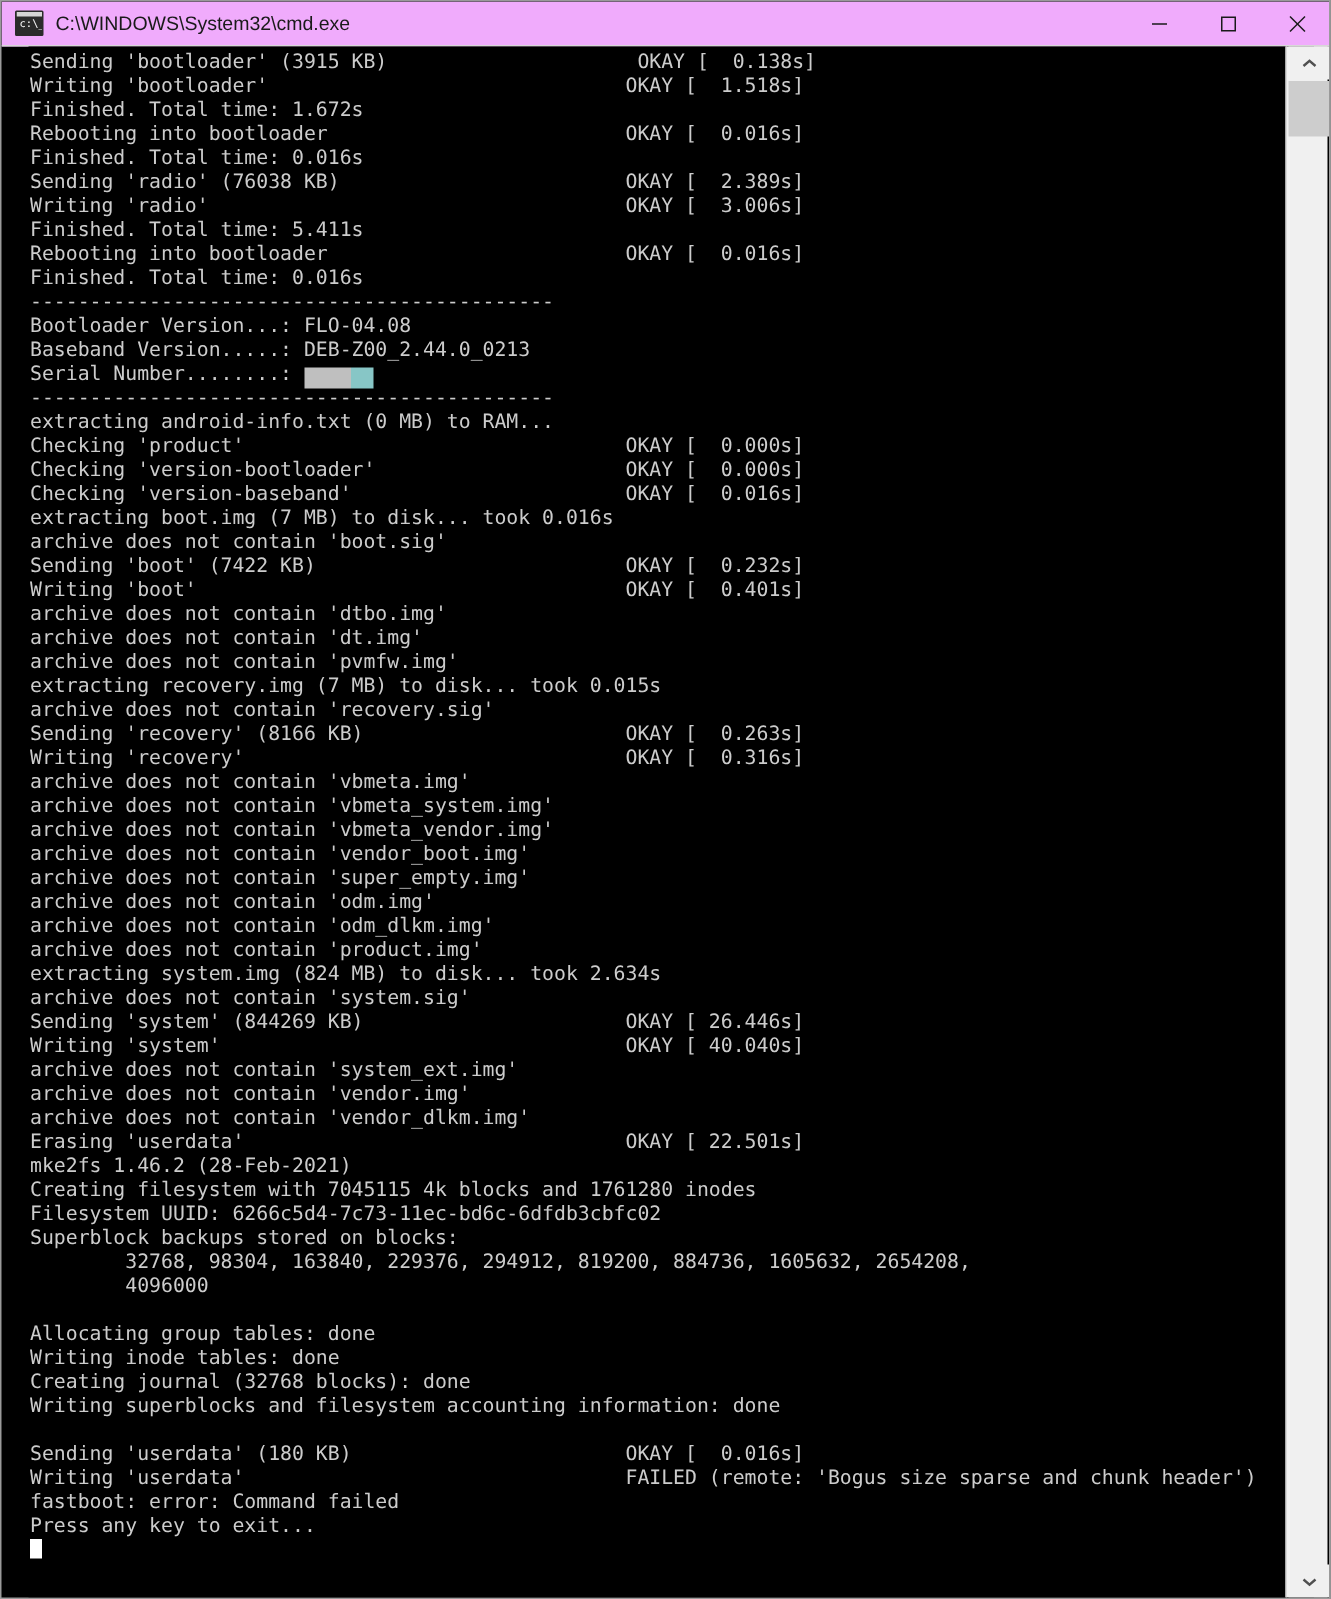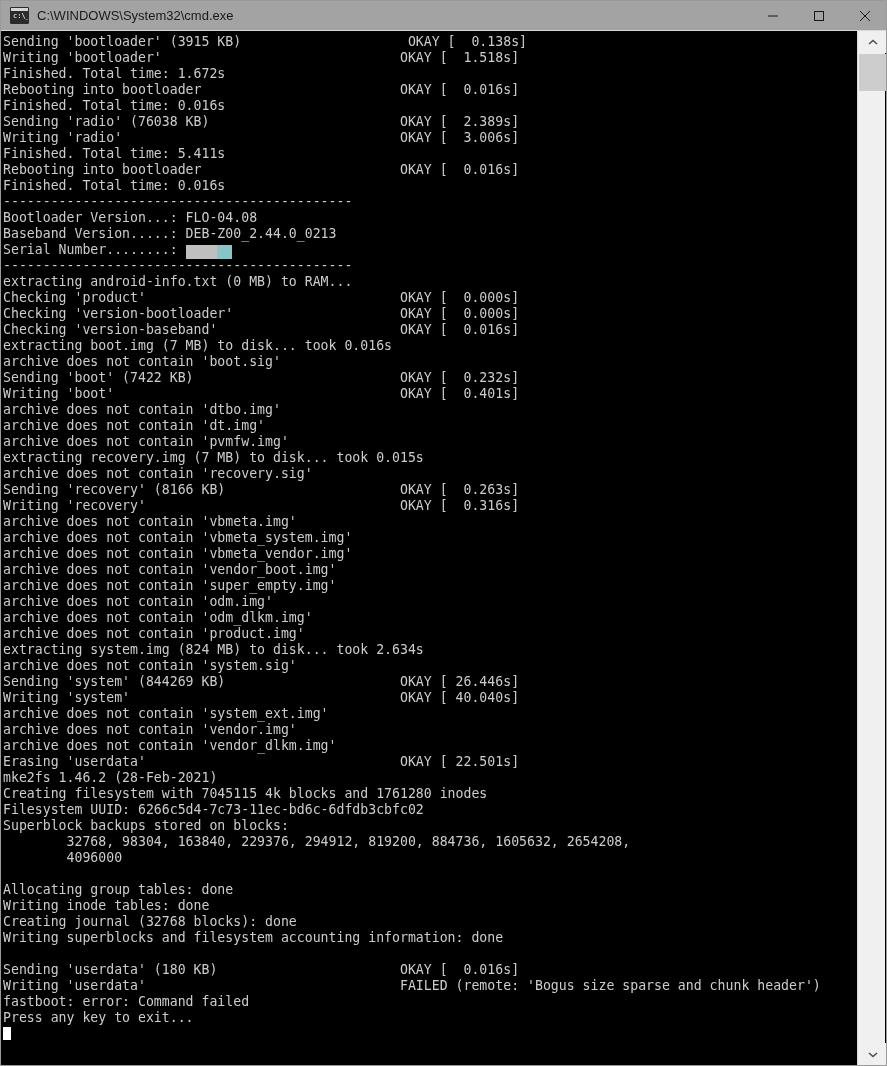--- a/index.html
+++ b/index.html
@@ -18,21 +18,21 @@
     background: #000000;
     border: 1px solid #9a9a9a;
     overflow: hidden;
   }
   
   #titlebar {
     position: absolute;
     left: 0; top: 0;
     width: 887px;
     height: 30px;
-    background: #a3a3a3;
+    background: #f0abfc;
     border-bottom: 1px solid #d7d7d7;
     display: flex;
     align-items: center;
     box-sizing: border-box;
   }
   #title-left {
     display: flex;
     align-items: center;
     padding-left: 9px;
     flex: 1 1 auto;
@@ -86,21 +86,21 @@
     height: 29px;
     display: flex;
     align-items: center;
     justify-content: center;
     background: transparent;
   }
   .win-btn svg { display: block; }
   
   #console {
     position: absolute;
-    left: 1px;
+    left: 18px;
     top: 30px;
     width: 857px;
     height: 1034px;
     background: #000000;
     overflow: hidden;
   }
   #console-text {
     font-family: "DejaVu Sans Mono", monospace;
     font-size: 13.2px;
     line-height: 16px;

